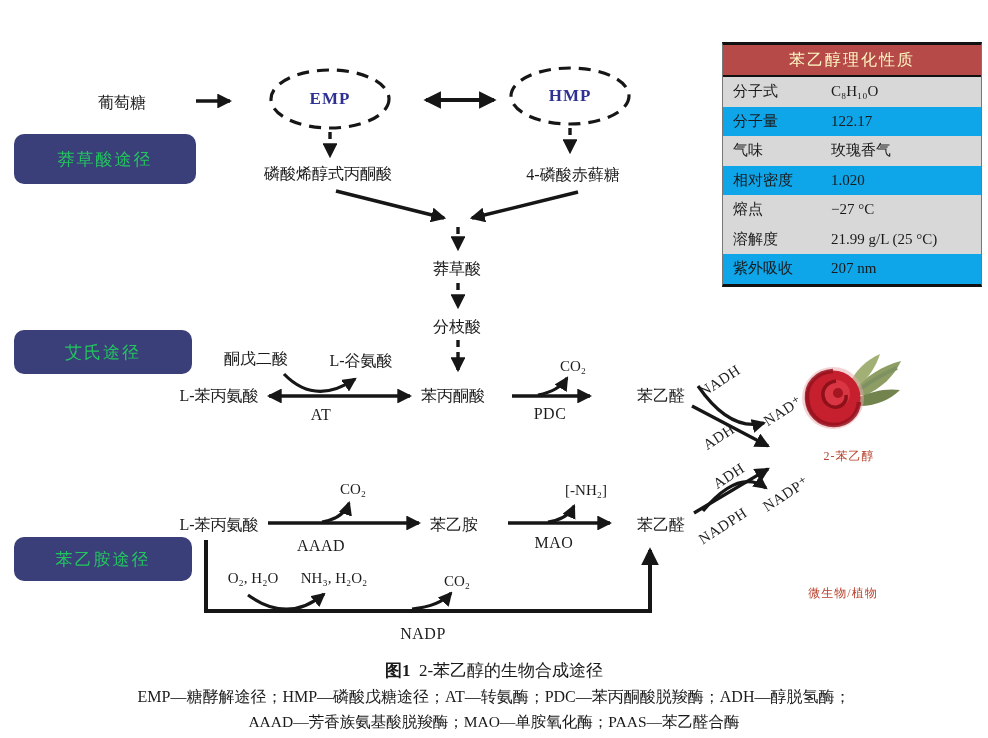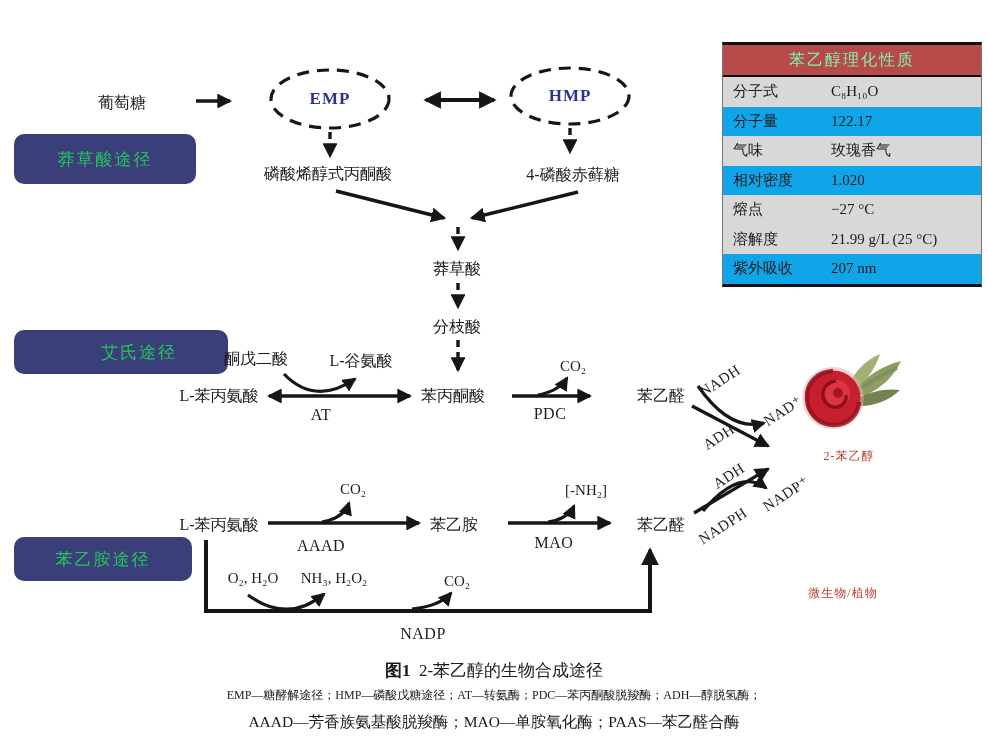--- a/index.html
+++ b/index.html
@@ -14,32 +14,32 @@
   .lbl.red{color:#b9402c;font-size:12px;letter-spacing:1px;}
   .rot{transform:translate(-50%,-50%) rotate(-33deg);font-size:15px;letter-spacing:.5px;}
   .pathway-box{position:absolute;background:#3a3e79;border-radius:10px;
        display:flex;align-items:center;justify-content:center;
        color:#22c55e;font-size:17px;letter-spacing:2px;}
   
   .proptable{position:absolute;left:722px;top:42px;width:258px;
        border-top:3px solid #111;border-bottom:3px solid #111;
        border-left:1px solid #777;border-right:1px solid #777;
        font-size:15px;}
-  .pt-header{height:30px;background:#b54a49;color:#86efac;display:flex;
+  .pt-header{height:30px;background:#b54a49;color:#fef9c3;display:flex;
        align-items:center;justify-content:center;font-size:16px;letter-spacing:2px;
        border-bottom:2px solid #111;text-align:right;}
   .pt-row{height:29.5px;display:flex;align-items:center;background:#0ea5e9;}
   .pt-row.odd{background:#d8d8d8;}
   .pt-label{width:98px;padding-left:10px;}
   .pt-value{flex:1;}
   
   .caption{position:absolute;left:0;width:988px;text-align:center;}
   .cap-title{top:659px;font-size:17px;}
   .cap-title b{font-weight:700;margin-top:48px;}
-  .cap-legend1{top:687px;font-size:12px;}
+  .cap-legend1{top:687px;font-size:16px;}
   .cap-legend2{top:712px;font-size:15.5px;}
 </style>
 </head>
 <body>
 
 <div class="canvas">
 
   <svg class="layer" viewBox="0 0 988 738" xmlns="http://www.w3.org/2000/svg">
     <defs>
       <marker id="ah" viewBox="0 0 10 10" refX="8.5" refY="5" markerWidth="4.4" markerHeight="4.4" orient="auto-start-reverse">
@@ -105,21 +105,21 @@
       <circle cx="833" cy="398" r="31" fill="#e9a7ab" opacity="0.5"></circle>
       <circle cx="833" cy="398" r="27.5" fill="#c6202e"></circle>
       <path d="M833,371 C816,372 806,384 807,399 C808,414 819,425 834,425 C848,425 858,415 859,402" fill="none" stroke="#96121d" stroke-width="4.5" opacity="0.85"></path>
       <circle cx="836" cy="394" r="14" fill="#d93543"></circle>
       <path d="M836,381 C827,382 822,389 823,396 C824,403 830,408 837,407 C843,406 847,401 846,395" fill="none" stroke="#8e1019" stroke-width="3.5"></path>
       <circle cx="838" cy="393" r="5" fill="#a31622"></circle>
     </g>
   </svg>
 
   <div class="pathway-box" style="left:14px;top:134px;width:182px;height:50px;">莽草酸途径</div>
-  <div class="pathway-box" style="left:14px;top:330px;width:178px;height:44px;padding-left:36px;">艾氏途径</div>
+  <div class="pathway-box" style="left:14px;top:330px;width:178px;height:44px;">艾氏途径</div>
   <div class="pathway-box" style="left:14px;top:537px;width:178px;height:44px;">苯乙胺途径</div>
 
   <div class="lbl" style="left:122px;top:103px;">葡萄糖</div>
   <div class="lbl node-blue" style="left:330px;top:99px;">EMP</div>
   <div class="lbl node-blue" style="left:570px;top:96px;">HMP</div>
   <div class="lbl" style="left:328px;top:174px;">磷酸烯醇式丙酮酸</div>
   <div class="lbl" style="left:573px;top:175px;">4-磷酸赤藓糖</div>
   <div class="lbl" style="left:457px;top:269px;">莽草酸</div>
   <div class="lbl" style="left:457px;top:327px;">分枝酸</div>
   <div class="lbl" style="left:256px;top:359px;">酮戊二酸</div>

